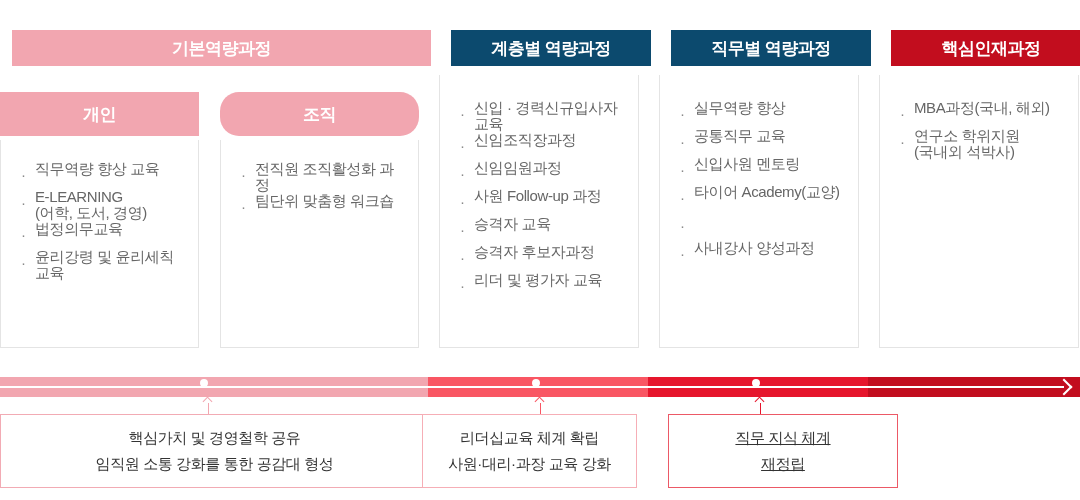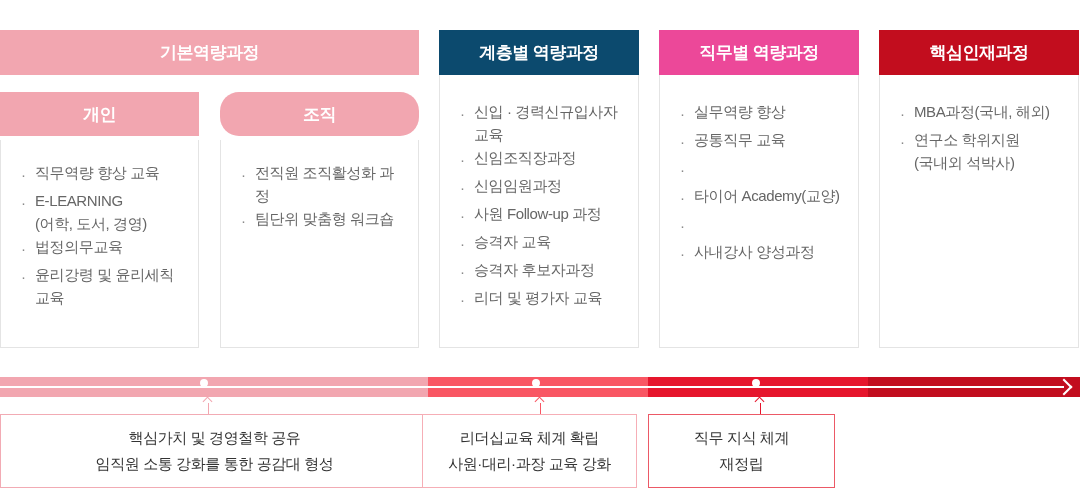--- a/index.html
+++ b/index.html
@@ -5,22 +5,22 @@
   html,body{margin:0;padding:0;}
   body{
     width:1080px;height:500px;position:relative;background:#fff;
     font-family:"Liberation Sans","DejaVu Sans",sans-serif;
     overflow:hidden;
   }
   .abs{position:absolute;box-sizing:border-box;}
 
   
   .col-hdr{
-    top:30px;height:45px;display:flex;align-items:center;justify-content:center;
-    color:#fff;font-size:17px;font-weight:bold;letter-spacing:-0.5px;
+    top:30px;height:36px;display:flex;align-items:center;justify-content:center;
+    color:#fff;font-size:17px;font-weight:bold;letter-spacing:-0.5px;margin-left:12px;
   }
   .hdr-basic{left:0;width:419px;}
   .hdr-level{left:439px;width:200px;}
   .hdr-job{left:659px;width:200px;}
   .hdr-core{left:879px;width:200px;}
 
   
   .sub-hdr{
     top:92px;height:44px;display:flex;align-items:center;justify-content:center;
     color:#fff;font-size:17px;font-weight:bold;letter-spacing:-0.5px;
@@ -34,21 +34,21 @@
     padding:21px 10px 0 20px;
   }
   .lb-ind{left:0;width:199px;top:140px;height:208px;}
   .lb-org{left:220px;width:199px;top:140px;height:208px;}
   .lb-level{left:439px;width:200px;top:75px;height:273px;padding-top:25px;}
   .lb-job{left:659px;width:200px;top:75px;height:273px;padding-top:25px;}
   .lb-core{left:879px;width:200px;top:75px;height:273px;padding-top:25px;}
 
   .li{display:flex;align-items:flex-start;}
   .li .dot{color:#8a8a8a;font-size:15px;line-height:28px;margin-right:9px;flex:0 0 auto;}
-  .li .txt{color:#666;font-size:15px;line-height:23px;letter-spacing:-0.4px;white-space:pre-line;}
+  .li .txt{color:#666;font-size:15px;line-height:16px;letter-spacing:-0.4px;white-space:pre-line;}
 
   
   .bar-seg{top:377px;height:20px;}
   .seg1{left:0;width:428px;}
   .seg2{left:428px;width:220px;}
   .seg3{left:648px;width:220px;}
   .seg4{left:868px;width:212px;}
   .bar-line{top:386px;left:0;width:1064px;height:2px;background:#fff;}
   .bar-chevron{
     top:381px;left:1058px;width:12px;height:12px;
@@ -78,30 +78,30 @@
 
   
   .mbox{
     top:414px;height:74px;background:#fff;border:1px solid;
     display:flex;align-items:center;justify-content:center;text-align:center;
     color:#333;font-size:15px;font-weight:500;line-height:26px;
     letter-spacing:-0.4px;white-space:pre-line;
   }
   .mb1{left:0;width:429px;}
   .mb2{left:422px;width:215px;}
-  .mb3{left:648px;width:187px;}
+  .mb3{left:668px;width:230px;text-decoration:underline;}
 </style>
 </head>
 <body>
 
 <div>
 
   <div class="abs col-hdr hdr-basic" style="background-color: rgb(242, 166, 176);">기본역량과정</div>
   <div class="abs col-hdr hdr-level" style="background-color: #0c4a6e;">계층별 역량과정</div>
-  <div class="abs col-hdr hdr-job" style="background-color: #ec4899;">직무별 역량과정</div>
+  <div class="abs col-hdr hdr-job" style="background-color: #0c4a6e;">직무별 역량과정</div>
   <div class="abs col-hdr hdr-core" style="background-color: rgb(194, 13, 30);">핵심인재과정</div>
 
   <div class="abs sub-hdr sub-ind" style="background-color: rgb(242, 166, 176);">개인</div>
   <div class="abs sub-hdr sub-org" style="background-color: rgb(242, 166, 176);">조직</div>
 
   <div class="abs listbox lb-ind">
       <div class="li">
         <span class="dot">·</span>
         <span class="txt">직무역량 향상 교육</span>
       </div>
@@ -165,20 +165,21 @@
       <div class="li">
         <span class="dot">·</span>
         <span class="txt">실무역량 향상</span>
       </div>
       <div class="li">
         <span class="dot">·</span>
         <span class="txt">공통직무 교육</span>
       </div>
       <div class="li">
         <span class="dot">·</span>
+        <span class="txt">신입사원 멘토링</span>
       </div>
       <div class="li">
         <span class="dot">·</span>
         <span class="txt">타이어 Academy(교양)</span>
       </div>
       <div class="li">
         <span class="dot">·</span>
       </div>
       <div class="li">
         <span class="dot">·</span>

